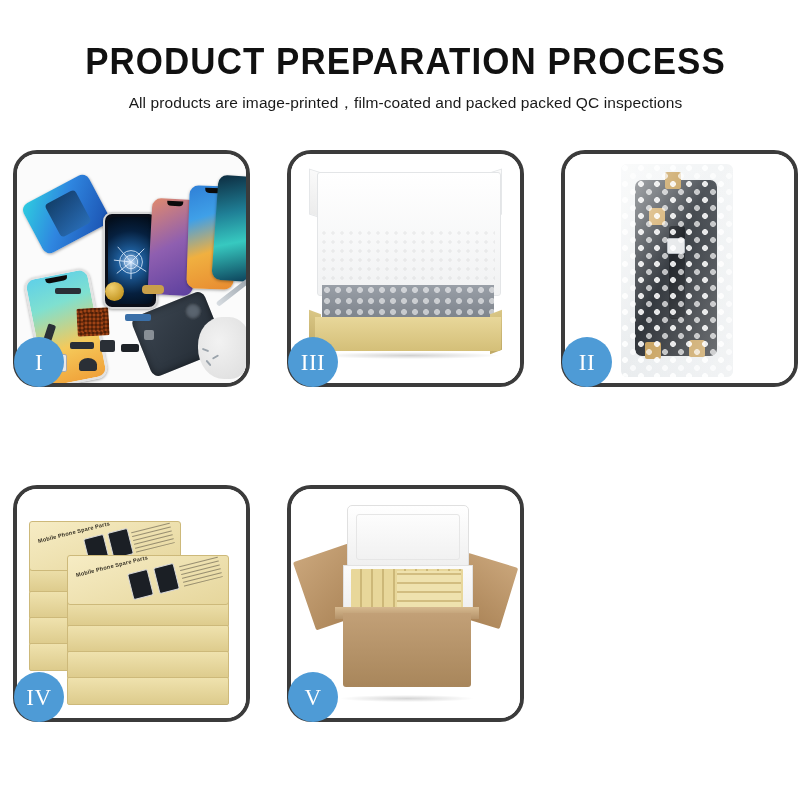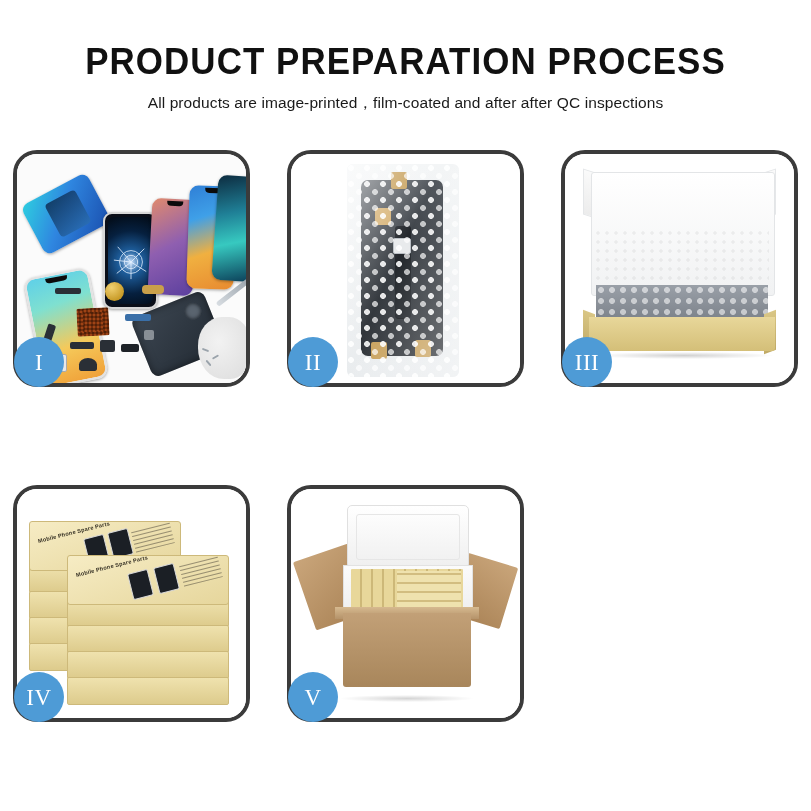--- a/index.html
+++ b/index.html
@@ -228,21 +228,21 @@
   .c6-shadow{position:absolute;left:30px;bottom:14px;width:160px;height:8px;
     background:radial-gradient(ellipse,rgba(0,0,0,.16),rgba(0,0,0,0) 72%);}
 </style>
 </head>
 <body>
 
 <div class="page">
 
   <div class="header">
     <div class="title">PRODUCT PREPARATION PROCESS</div>
-    <div class="subtitle">All products are image-printed，film-coated and after after QC inspections</div>
+    <div class="subtitle">All products are image-printed，film-coated and packed packed QC inspections</div>
   </div>
 
   <div class="grid">
 
     <div class="panel">
       <div class="panel-inner p1">
         <div class="phone ph-a"></div>
         <div class="phone ph-b">
           <svg class="crack" viewBox="0 0 40 40">
             <g stroke="#e8f2ff" stroke-width="1" fill="none" opacity=".85">
@@ -280,52 +280,52 @@
         <div class="screws">
           <i style="left:0;top:2px;transform:rotate(20deg)"></i>
           <i style="left:10px;top:9px;transform:rotate(-30deg)"></i>
           <i style="left:3px;top:15px;transform:rotate(50deg)"></i>
         </div>
       </div>
       <div class="badge">I</div>
     </div>
 
     <div class="panel">
+      <div class="panel-inner p3">
+        <div class="b3-lidflapL"></div>
+        <div class="b3-lidflapR"></div>
+        <div class="b3-lid"></div>
+        <div class="b3-foam"></div>
+        <div class="b3-inner"></div>
+        <div class="b3-sideL"></div>
+        <div class="b3-sideR"></div>
+        <div class="b3-front"></div>
+        <div class="b3-shadow"></div>
+      </div>
+      <div class="badge">III</div>
+    </div>
+
+    <div class="panel">
       <div class="panel-inner p2">
         <div class="bw-bag">
           <div class="bw-screen"></div>
           <div class="flexstrip fs1"></div>
           <div class="conn"></div>
           <div class="tab tab1"></div>
           <div class="tab tab2"></div>
           <div class="tab tab3"></div>
           <div class="tab tab4"></div>
           <div class="bubbles"></div>
           <div class="bagsheen"></div>
         </div>
       </div>
       <div class="badge">II</div>
     </div>
 
     <div class="panel">
-      <div class="panel-inner p3">
-        <div class="b3-lidflapL"></div>
-        <div class="b3-lidflapR"></div>
-        <div class="b3-lid"></div>
-        <div class="b3-foam"></div>
-        <div class="b3-inner"></div>
-        <div class="b3-sideL"></div>
-        <div class="b3-sideR"></div>
-        <div class="b3-front"></div>
-        <div class="b3-shadow"></div>
-      </div>
-      <div class="badge">III</div>
-    </div>
-
-    <div class="panel">
       <div class="panel-inner p4">
         <div class="stack">
 
           <div class="gbox" style="left:2px;top:58px;"></div>
           <div class="gbox" style="left:2px;top:84px;"></div>
           <div class="gbox" style="left:2px;top:110px;"></div>
           <div class="gbox" style="left:2px;top:136px;"></div>
           <div class="gtop" style="left:2px;top:14px;">
             <div class="glabel">Mobile Phone Spare Parts</div>
             <div class="gchip" style="left:56px;top:14px;transform:rotate(-14deg)"></div>

